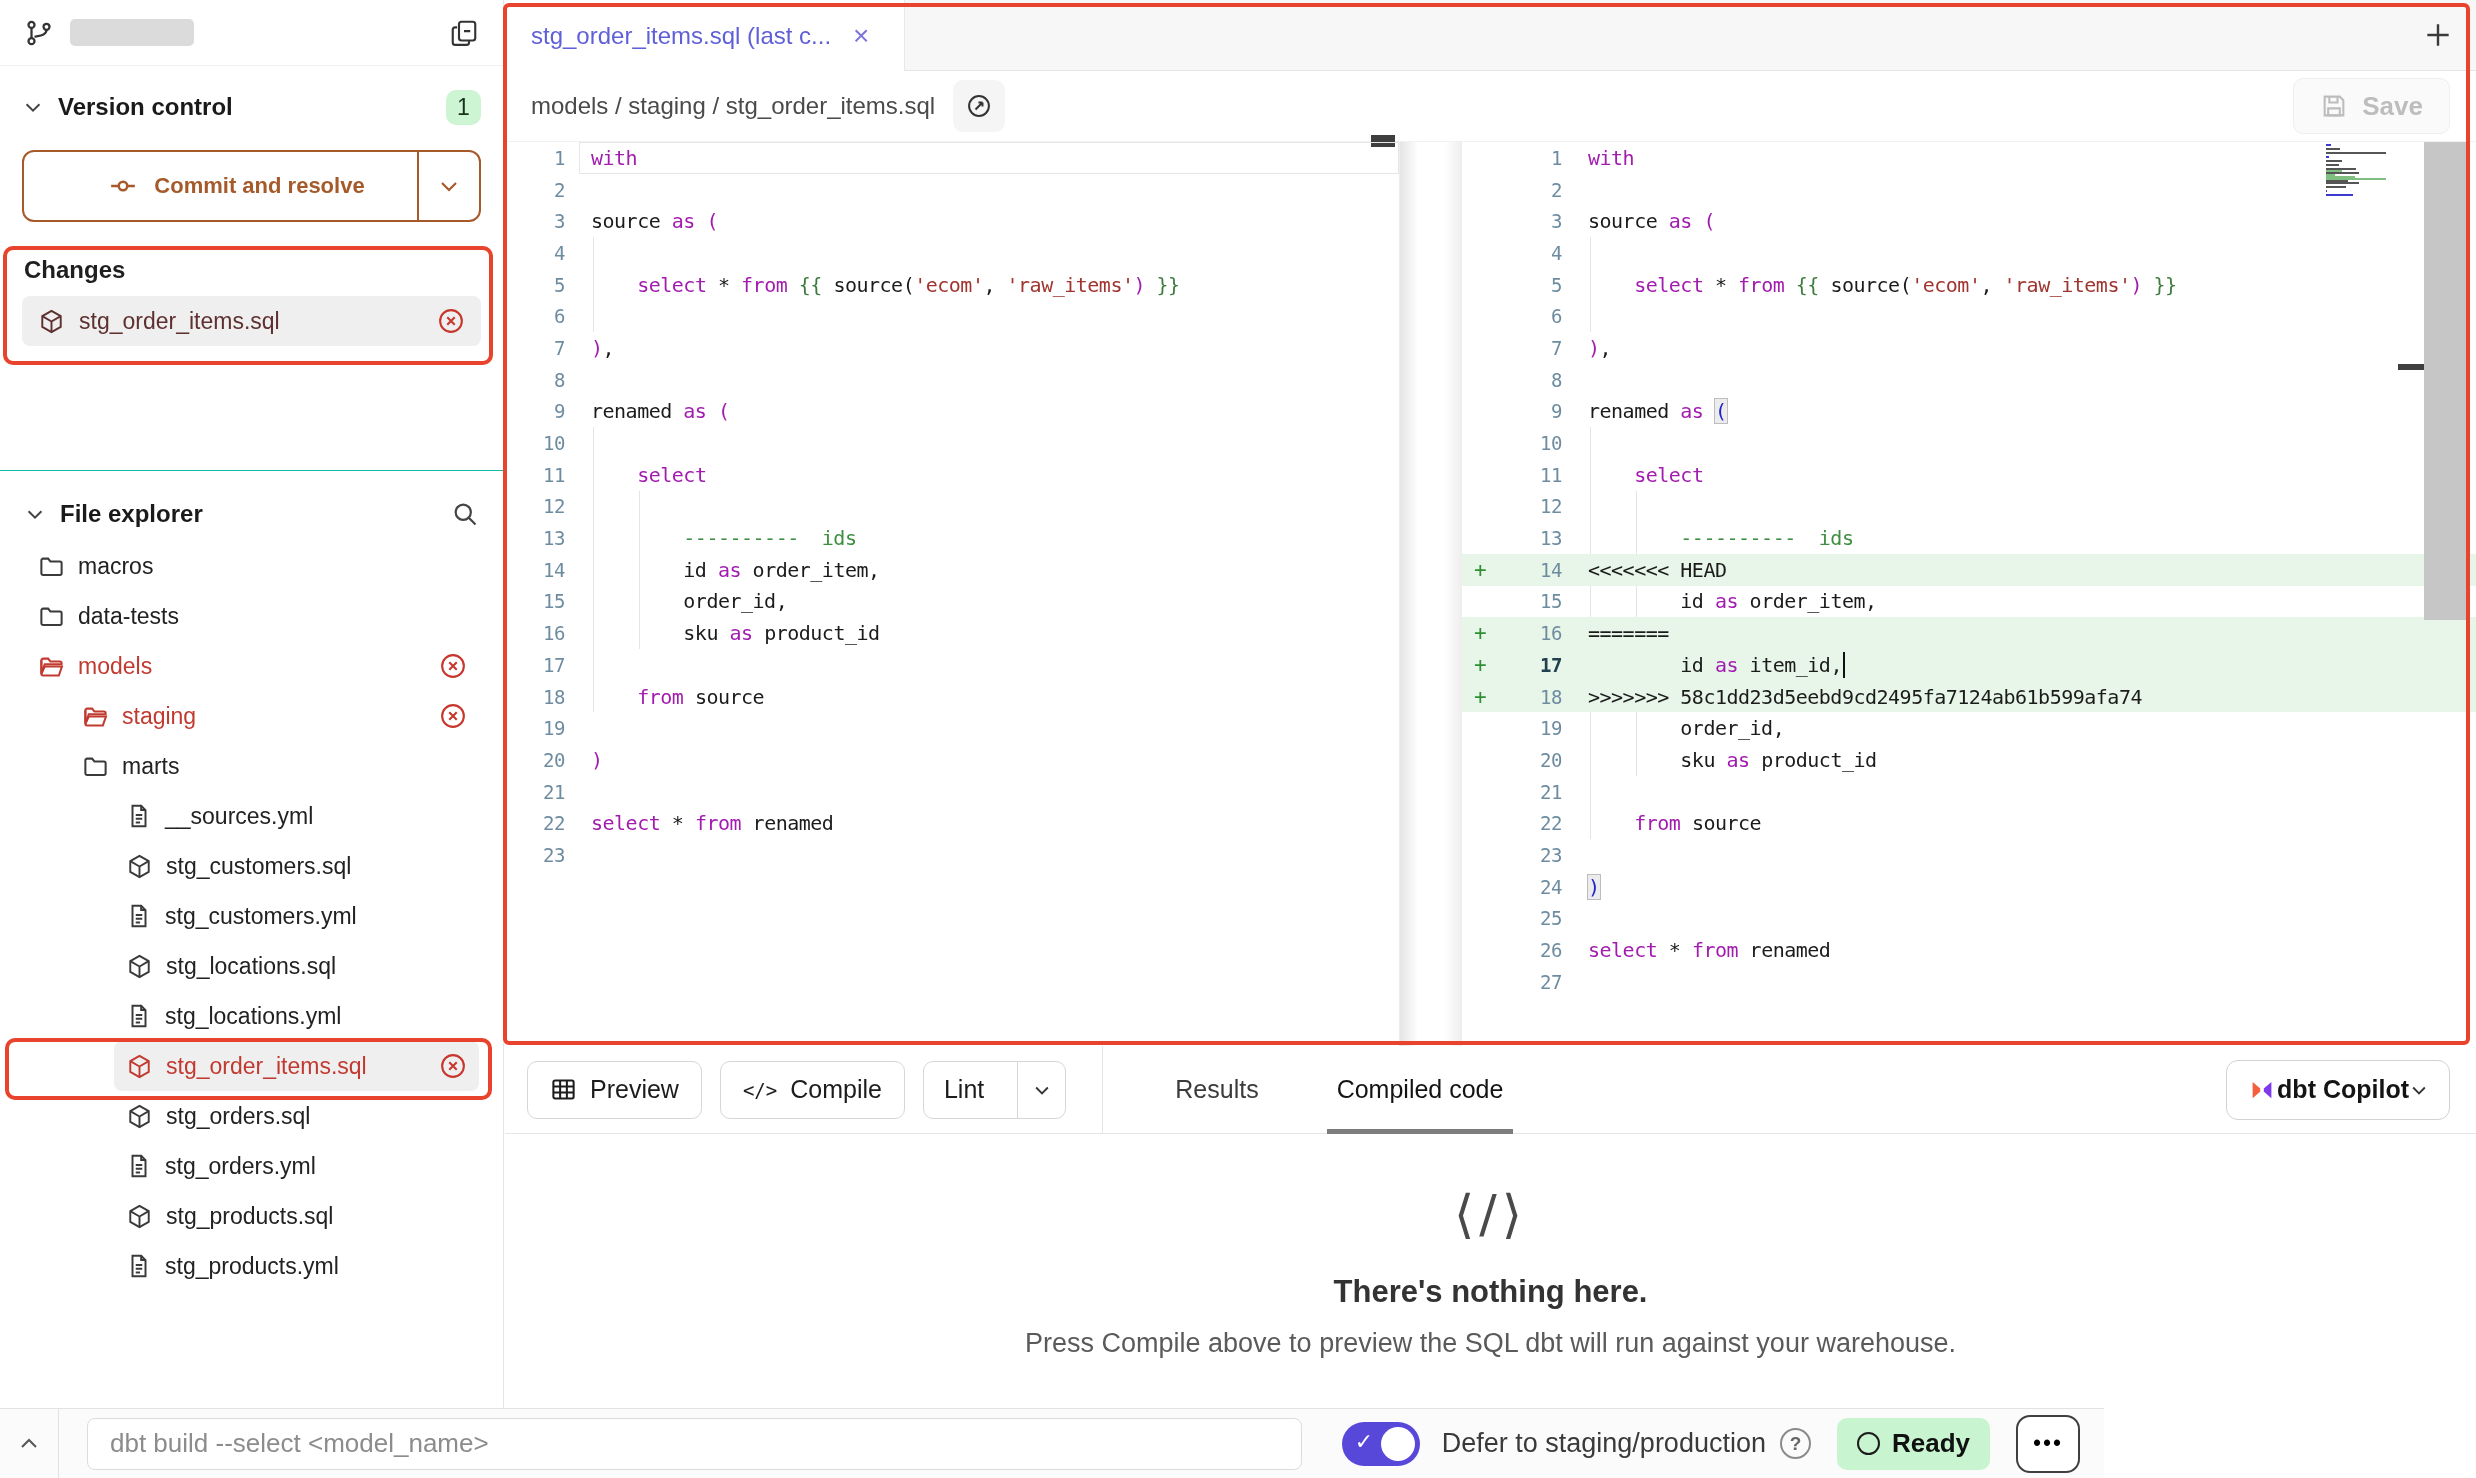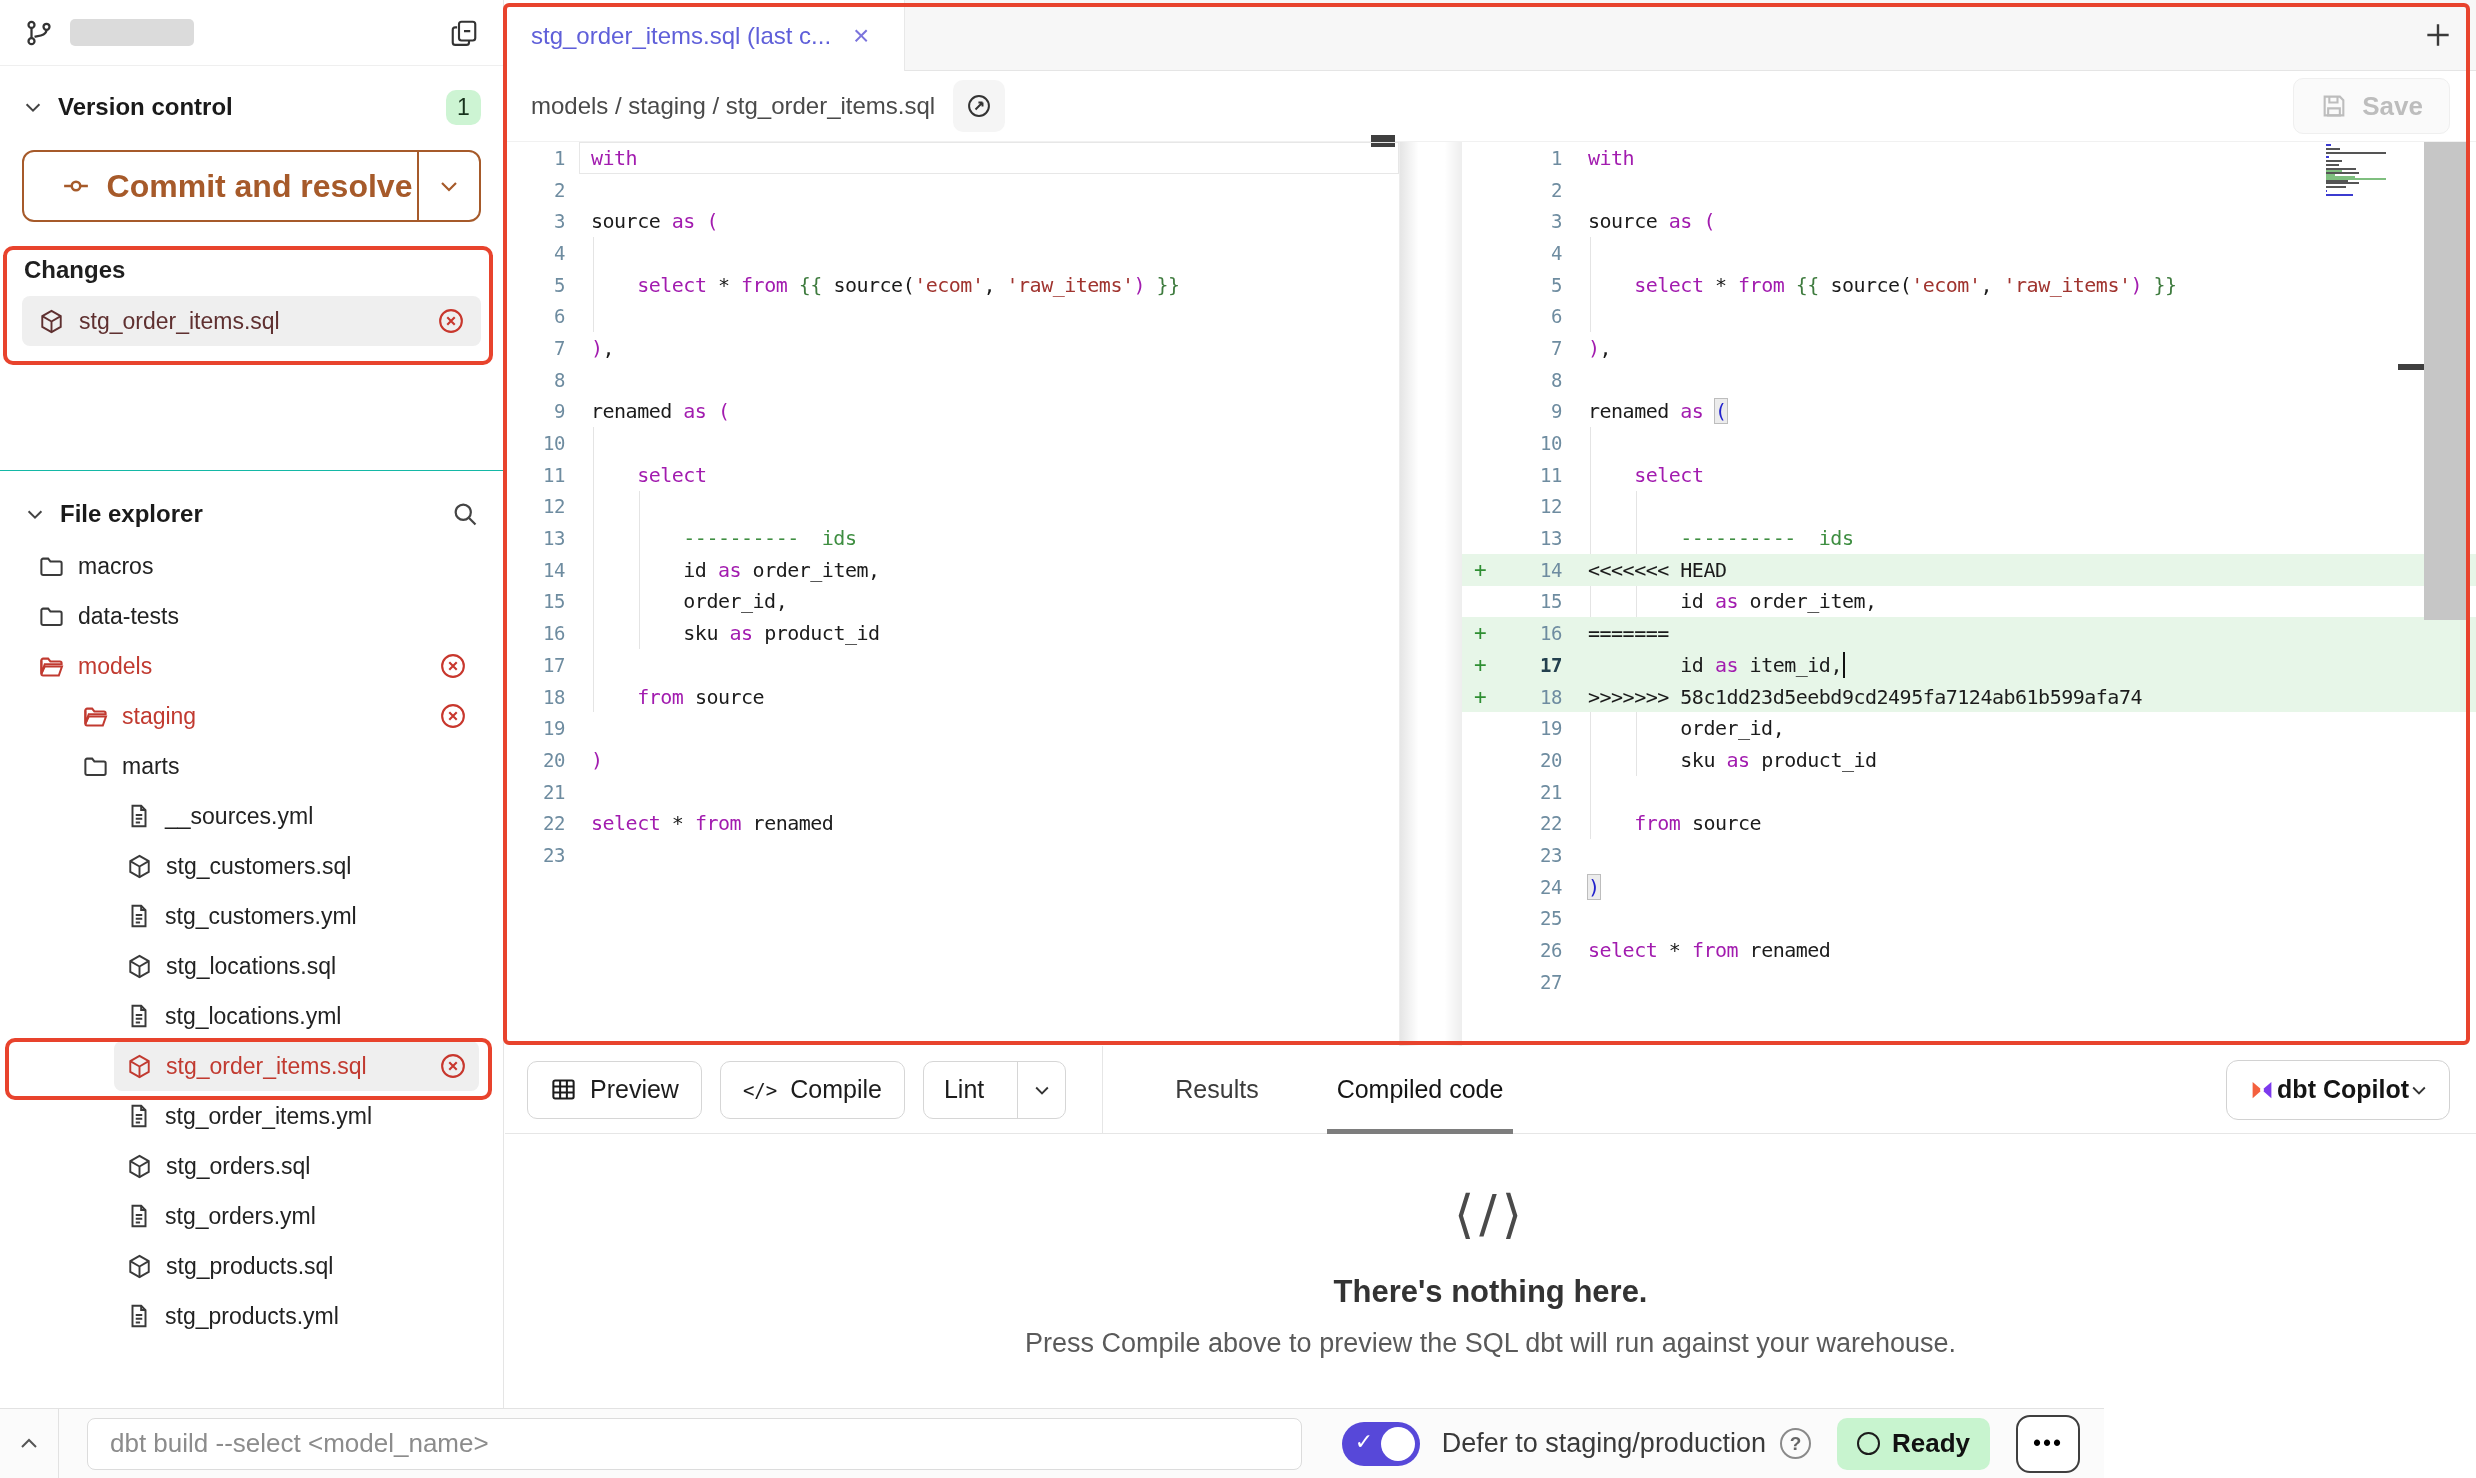--- a/index.html
+++ b/index.html
@@ -14,21 +14,21 @@
   .sb-header .spacer { flex:1; }
   .icon { display:inline-flex; align-items:center; justify-content:center; flex:none; }
   svg { display:block; }
 
   .vc { position:absolute; top:66px; left:0; right:0; padding:20px 22px 0 22px; }
   .sec-head { display:flex; align-items:center; gap:14px; height:42px; }
   .sec-title { font-size:24px; font-weight:700; color:#1a1a1a; }
   .badge { margin-left:auto; min-width:35px; height:35px; background:#CDF4D3; border-radius:10px;
            display:flex; align-items:center; justify-content:center; font-size:23px; color:#17321C; }
   .commit-btn { margin-top:22px; height:72px; display:flex; border:2px solid #A65A2A; border-radius:12px; overflow:hidden; background:#fff; cursor:pointer; }
-  .commit-main { flex:1; display:flex; align-items:center; justify-content:center; gap:16px; color:#A65A2A; font-size:32px; font-weight:700;margin-left:32px; }
+  .commit-main { flex:1; display:flex; align-items:center; justify-content:center; gap:16px; color:#A65A2A; font-size:22px; font-weight:700;margin-left:32px; }
   .commit-caret { width:62px; border-left:2px solid #A65A2A; display:flex; align-items:center; justify-content:center; color:#A65A2A; }
   .changes-title { margin:34px 0 0 2px; font-size:24px; font-weight:700; }
   .chg-row { margin-top:12px; height:50px; background:#EFEFEF; border-radius:8px; display:flex; align-items:center; gap:14px; padding:0 16px; }
   .chg-row .fname { font-size:23px; color:#5F3030; font-weight:500; }
   .chg-row .icon, .x-icon { color:#5F3030; }
   .x-icon { margin-left:auto; color:#C8372D !important; cursor:pointer; }
 
   .fe { position:absolute; top:470px; left:0; right:0; bottom:70px; border-top:1px solid #14b8a6; padding-top:16px; overflow:hidden; }
   .fe-head { display:flex; align-items:center; gap:14px; height:54px; padding:0 24px; }
   .fe-row { height:50px; display:flex; align-items:center; gap:13px; margin-right:24px; padding:0 12px; border-radius:8px; font-size:23px; color:#222; cursor:pointer; }
@@ -316,29 +316,20 @@
             <span class="lbl">stg_order_items.sql</span>
             <span class="icon x-icon">
               <svg width="28" height="28" viewBox="0 0 24 24" fill="none" stroke="currentColor" stroke-width="1.8">
                 <circle cx="12" cy="12" r="9.3"></circle>
                 <path d="M8.8 8.8l6.4 6.4M15.2 8.8l-6.4 6.4"></path>
               </svg>
             </span>
           </div>
           <div class="fe-row" style="margin-left: 114px;">
             <span class="icon">
-              <svg width="26" height="26" viewBox="0 0 24 24" fill="none" stroke="currentColor" stroke-width="1.8">
-                <path d="M6 2.5h8l4 4v15H6z"></path>
-                <path d="M14 2.5v4h4M9 11h6M9 14.5h6M9 18h4"></path>
-              </svg>
-            </span>
-            <span class="lbl">stg_order_items.yml</span>
-          </div>
-          <div class="fe-row" style="margin-left: 114px;">
-            <span class="icon">
               <svg width="27" height="27" viewBox="0 0 24 24" fill="none" stroke="currentColor" stroke-width="1.7">
                 <path d="M12 2.5l8.2 4.7v9.6L12 21.5l-8.2-4.7V7.2z"></path>
                 <path d="M3.8 7.2L12 12l8.2-4.8M12 12v9.5"></path>
               </svg>
             </span>
             <span class="lbl">stg_orders.sql</span>
           </div>
           <div class="fe-row" style="margin-left: 114px;">
             <span class="icon">
               <svg width="26" height="26" viewBox="0 0 24 24" fill="none" stroke="currentColor" stroke-width="1.8">

